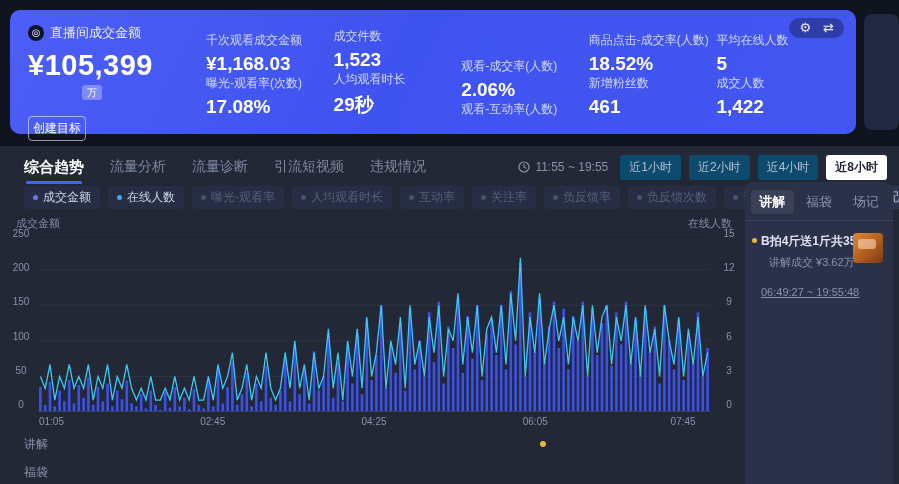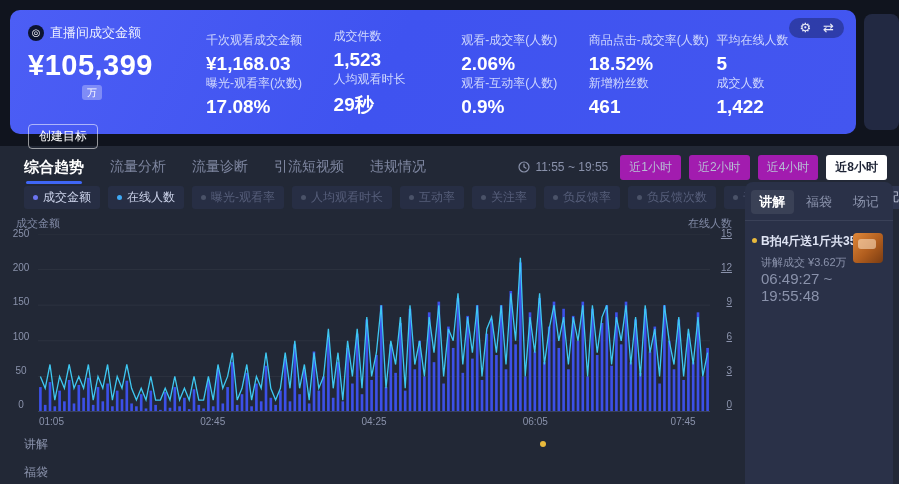--- a/index.html
+++ b/index.html
@@ -12,38 +12,38 @@
     background:linear-gradient(115deg,#4c5ef5 0%,#3f53f0 45%,#4356f0 100%);color:#fff;
     display:flex;padding:14px 18px 12px 18px;}
   .edge-card{position:absolute;left:864px;top:14px;width:35px;height:116px;border-radius:8px;background:#222942;}
   .primary-col{width:172px;flex:0 0 172px;}
   .primary-label-row{display:flex;align-items:center;gap:6px;font-size:13px;color:#eef1ff;}
   .target-icon{width:16px;height:16px;border-radius:50%;background:#0d1430;color:#fff;font-size:10px;
     display:flex;align-items:center;justify-content:center;line-height:1;}
   .primary-value{font-size:29px;font-weight:bold;letter-spacing:.5px;margin-top:7px;}
   .wan-badge{display:inline-block;margin:1px 0 0 54px;padding:0 5px;font-size:10px;line-height:15px;
     background:rgba(255,255,255,.30);border-radius:3px;}
-  .goal-btn{margin-top:24px;background:transparent;border:1px solid rgba(255,255,255,.55);color:#fff;
-    font-size:12px;padding:3px 10px;border-radius:4px;cursor:pointer;}
+  .goal-btn{margin-top:16px;background:transparent;border:1px solid rgba(255,255,255,.55);color:#fff;
+    font-size:12px;padding:3px 4px;border-radius:4px;cursor:pointer;}
   .metric-col{flex:1;display:flex;flex-direction:column;justify-content:flex-end;padding:2px 0 4px 6px;}
   .metric .m-label{font-size:12px;color:rgba(230,236,255,.85);white-space:nowrap;}
   .metric .m-value{font-size:19px;font-weight:bold;margin-top:4px;}
   .card-actions{position:absolute;right:12px;top:8px;display:flex;gap:12px;align-items:center;
     background:rgba(10,15,40,.35);border-radius:12px;padding:2px 10px;font-size:13px;color:rgba(255,255,255,.9);}
   .card-actions span{cursor:pointer;line-height:1.2;}
 
   
   .tabs-row{position:absolute;left:0;top:152px;width:899px;height:30px;display:flex;align-items:center;padding:0 12px 0 24px;}
   .page-tabs{display:flex;gap:26px;align-items:flex-start;}
   .page-tab{font-size:14px;color:#7e86a0;cursor:pointer;position:relative;white-space:nowrap;}
   .page-tab.active{font-size:15px;font-weight:bold;color:#ffffff;}
   .page-tab.active::after{content:"";position:absolute;left:2px;right:2px;bottom:-7px;height:3px;background:#3f66f5;border-radius:2px;}
   .time-controls{margin-left:auto;display:flex;align-items:center;gap:8px;}
   .time-range{display:flex;align-items:center;gap:5px;font-size:12px;color:#8a92ab;cursor:pointer;margin-right:4px;white-space:nowrap;}
-  .time-btn{font-size:12px;padding:4px 9px;border-radius:3px;background:#a21caf;color:#b7bed4;border:none;cursor:pointer;white-space:nowrap;}
+  .time-btn{font-size:12px;padding:4px 9px;border-radius:3px;background:#0c4a6e;color:#b7bed4;border:none;cursor:pointer;white-space:nowrap;}
   .time-btn.active{background:#ffffff;color:#1d2335;font-weight:bold;text-align:center;}
 
   
   .chips-row{position:absolute;left:24px;top:186px;width:710px;display:flex;align-items:center;gap:8px;}
   .chip{display:flex;align-items:center;gap:5px;background:#272e44;border-radius:3px;padding:3px 9px;
     font-size:12px;color:#565e7a;cursor:pointer;white-space:nowrap;}
   .chip .dot{width:5px;height:5px;border-radius:50%;background:#4a5268;flex:0 0 5px;}
   .chip.on{color:#ccd3ea;}
   .chip.c0 .dot{background:#6b74f0;}
   .chip.c1 .dot{background:#3fa9f5;}
@@ -52,43 +52,43 @@
   .config-btn{display:flex;align-items:center;gap:5px;background:#2e3650;border-radius:3px;padding:3px 9px;
     font-size:12px;color:#c6cce0;cursor:pointer;white-space:nowrap;}
 
   
   .chart-wrap{position:absolute;left:0;top:214px;width:744px;bottom:0;}
   .axis-label-left{position:absolute;left:16px;top:2px;font-size:11px;color:#818aa6;}
   .axis-label-right{position:absolute;right:12px;top:2px;font-size:11px;color:#818aa6;}
   .tick-col{position:absolute;top:14px;height:182px;display:flex;flex-direction:column;justify-content:space-between;
     font-size:10px;color:#8a92ab;}
   .tick-col.left{left:8px;width:26px;align-items:center;}
-  .tick-col.right{right:12px;width:22px;align-items:flex-end;text-decoration:underline;}
+  .tick-col.right{right:4px;width:22px;align-items:center;}
   .plot{position:absolute;left:38px;top:20px;width:672px;height:178px;}
   .plot svg{display:block;}
   .x-labels{position:absolute;left:38px;top:202px;width:672px;height:14px;font-size:10px;color:#8a92ab;}
   .x-labels span{position:absolute;transform:translateX(-50%);white-space:nowrap;}
   .marker-row{position:absolute;left:0;width:744px;height:16px;display:flex;align-items:center;}
   .marker-row .row-label{width:38px;padding-left:24px;font-size:12px;color:#8a92ab;flex:0 0 38px;white-space:nowrap;}
   .marker-track{position:relative;flex:1;height:16px;margin-left:14px;}
   .marker-dot{position:absolute;top:5px;width:6px;height:6px;border-radius:50%;transform:translateX(-50%);cursor:pointer;}
 
   
   .right-panel{position:absolute;right:6px;top:182px;width:148px;bottom:0;background:#2a3148;border-radius:8px 8px 0 0;}
   .panel-tabs{display:flex;gap:4px;padding:8px 6px 0 6px;border-bottom:1px solid #3a4158;padding-bottom:6px;}
   .panel-tab{flex:1;text-align:center;font-size:13px;color:#8a92ab;padding:3px 0;cursor:pointer;border-radius:4px;white-space:nowrap;}
   .panel-tab.active{color:#ffffff;font-weight:bold;background:rgba(255,255,255,.08);}
   .panel-item{position:relative;padding:12px 10px 0 16px;cursor:pointer;}
   .item-bullet{position:absolute;left:7px;top:17px;width:5px;height:5px;border-radius:50%;background:#e8b93c;}
   .item-title{font-size:12px;color:#dfe4f4;font-weight:bold;width:92px;white-space:nowrap;overflow:hidden;}
   .item-thumb{position:absolute;right:10px;top:12px;width:30px;height:30px;border-radius:4px;
     background:linear-gradient(135deg,#e0883a 0%,#b05d1e 55%,#7a3c12 100%);overflow:hidden;}
   .item-thumb::after{content:"";position:absolute;left:5px;top:6px;width:18px;height:10px;border-radius:3px;background:rgba(255,230,200,.55);}
-  .item-sub{font-size:11px;color:#8a92ab;margin-top:5px;}
-  .item-time{font-size:15px;color:#8a92ab;margin-top:0;}
+  .item-sub{font-size:11px;color:#8a92ab;margin-top:5px;margin-left:8px;}
+  .item-time{font-size:11px;color:#8a92ab;margin-top:16px;text-decoration:underline;}
 </style>
 </head>
 <body>
 
 <div class="page">
   <div class="topband"></div>
 
   <div class="metrics-card">
     <div class="primary-col">
       <div class="primary-label-row">
@@ -120,21 +120,20 @@
           <div class="m-value">29秒</div>
         </div>
     </div>
     <div class="metric-col">
       <div class="metric">
           <div class="m-label">观看-成交率(人数)</div>
           <div class="m-value">2.06%</div>
         </div>
       <div class="metric">
           <div class="m-label">观看-互动率(人数)</div>
-          <div class="m-value">0.9%</div>
         </div>
     </div>
     <div class="metric-col">
       <div class="metric">
           <div class="m-label">商品点击-成交率(人数)</div>
           <div class="m-value">18.52%</div>
         </div>
       <div class="metric">
           <div class="m-label">新增粉丝数</div>
           <div class="m-value">461</div>

